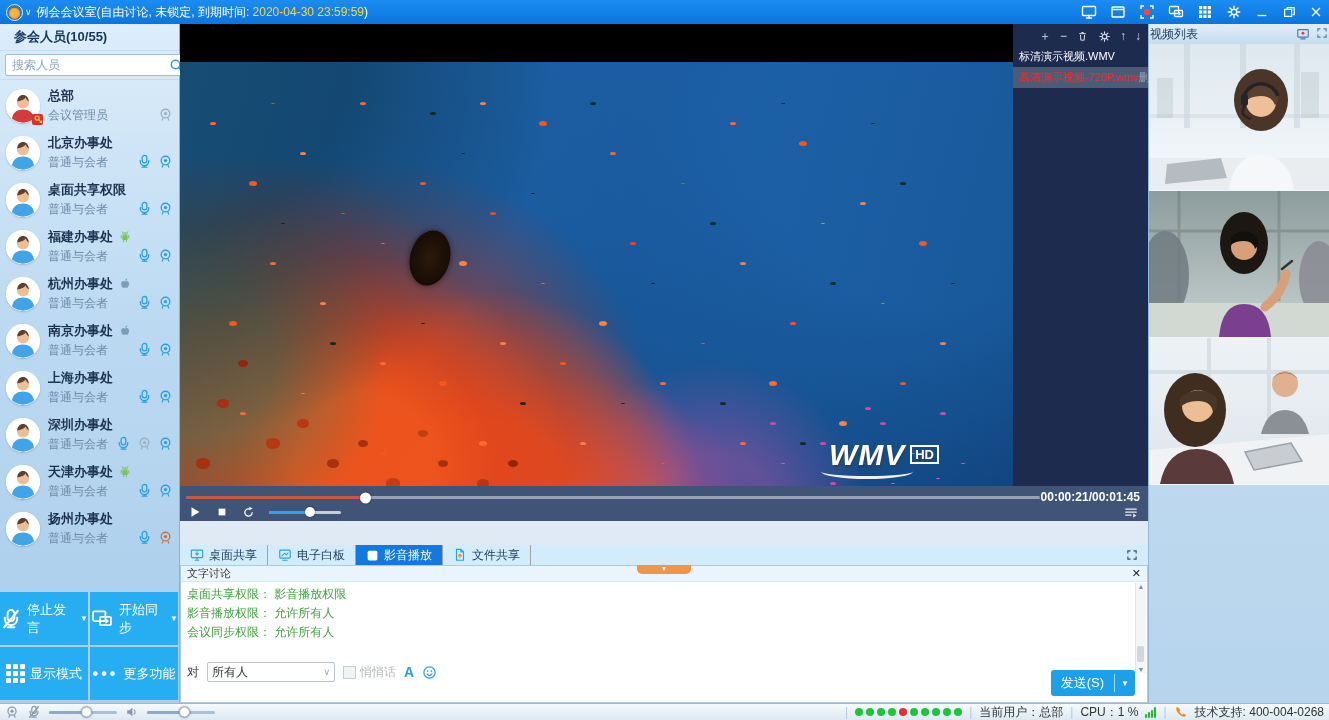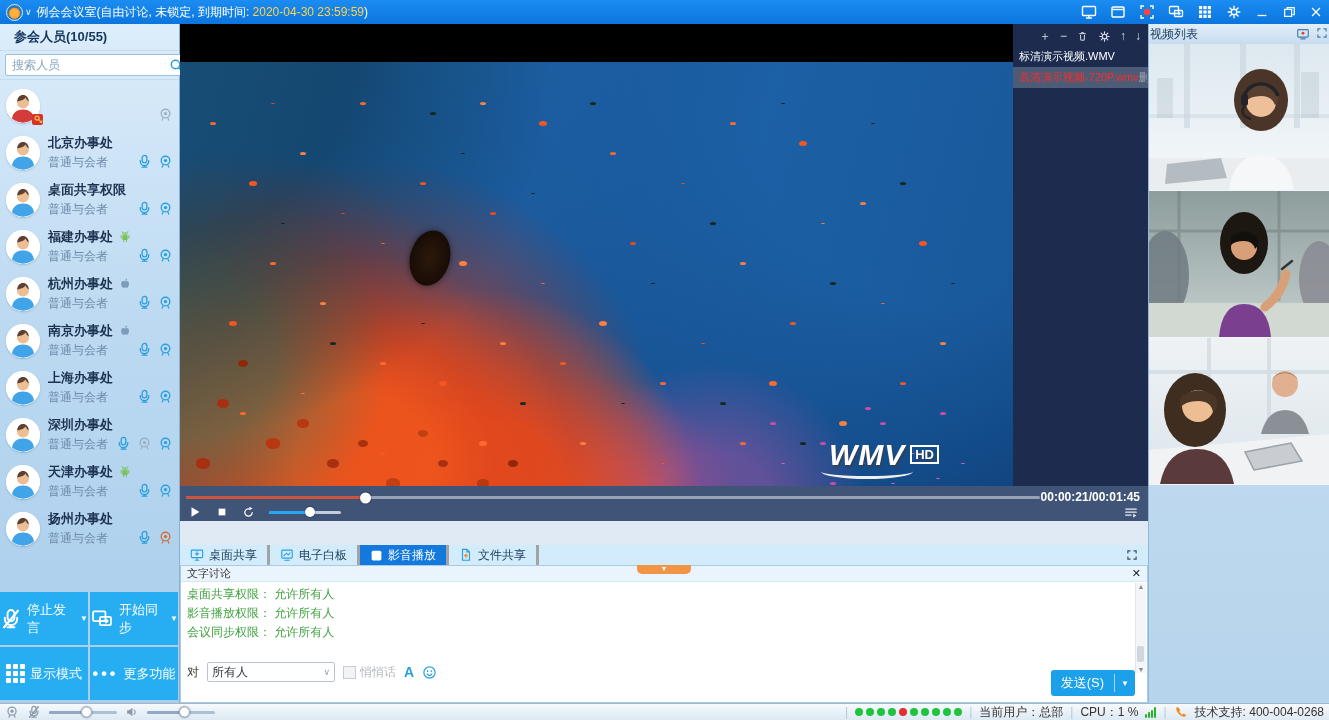--- a/index.html
+++ b/index.html
@@ -113,21 +113,21 @@
   .vol{position:relative;width:72px;height:3px;background:#c3cddb;border-radius:2px;cursor:pointer}
   .vol .fill{position:absolute;left:0;top:0;height:100%;background:#2aa5f0;border-radius:2px}
   .vol .thumb{width:10px;height:10px}
   .ptime{position:absolute;right:8px;top:4px;color:#fff;font-weight:bold;font-size:12px}
   .pqueue{position:absolute;right:10px;top:20px;color:#e6ebf4;cursor:pointer}
 
   
   .tabbar{position:absolute;left:0;top:521px;width:968px;height:20px;background:#d3ecfb;border-bottom:1px solid #9cc8e8;
     display:flex;align-items:stretch}
   .tab{display:flex;align-items:center;gap:5px;padding:0 10px;font-size:12px;color:#1a3a5c;cursor:pointer;
-    border-right:3px solid #a3a3a3}
+    border-right:1px solid #a3a3a3}
   .tab .ic{color:#2a9fe0;display:flex}
   .tab.active{background:#1379dc;color:#fff}
   .tab.active .ic{color:#fff}
   .tab-fs{margin-left:auto;display:flex;align-items:center;padding:0 10px;color:#3a4a58;cursor:pointer}
 
   
   .chat{position:absolute;left:0;top:541px;width:968px;height:138px;background:#fff;box-sizing:border-box;border:1px solid #a8cbe6}
   .chat-handle{position:absolute;left:50%;top:-1px;transform:translateX(-50%);width:54px;height:9px;background:#f29446;
     border-radius:0 0 5px 5px;color:#fff;font-size:7px;text-align:center;line-height:8px;cursor:pointer;z-index:5}
   .chat-header{height:15px;background:#eaf4fc;border-bottom:1px solid #d5e8f5;display:flex;align-items:center;
@@ -402,20 +402,26 @@
         <span class="avatar" style="color:#d43c3c">
             <svg width="34" height="34" viewBox="0 0 34 34">
               <use href="#g-person"></use>
             </svg>
             <span class="badge-key">
               <svg width="10" height="10" viewBox="0 0 11 11">
                 <use href="#g-key"></use>
               </svg>
             </span>
           </span>
+        <div class="pinfo">
+            <div class="pname">
+              <span>总部</span>
+            </div>
+            <div class="prole">会议管理员</div>
+          </div>
         <div class="picons">
             <span class="ic c-gray">
               <svg width="15" height="15" viewBox="0 0 16 16">
                 <use href="#g-cam"></use>
               </svg>
             </span>
           </div>
       </div>
       <div class="prow">
         <span class="avatar" style="color:#42a4e8">
@@ -830,21 +836,21 @@
         </div>
     </div>
 
     <div class="chat">
       <div class="chat-handle">▼</div>
       <div class="chat-header">
         <span>文字讨论</span>
         <span class="chat-close">✕</span>
       </div>
       <div class="chat-msgs">
-        <div class="cmsg">桌面共享权限： 允许所有人</div>
+        <div class="cmsg">桌面共享权限： 影音播放权限</div>
         <div class="cmsg">影音播放权限： 允许所有人</div>
         <div class="cmsg">会议同步权限： 允许所有人</div>
       </div>
       <div class="csb">
         <span class="arr a-up">▲</span>
         <span class="cthumb"></span>
         <span class="arr a-dn">▼</span>
       </div>
       <div class="chat-ctrl">
         <span class="to">对</span>

